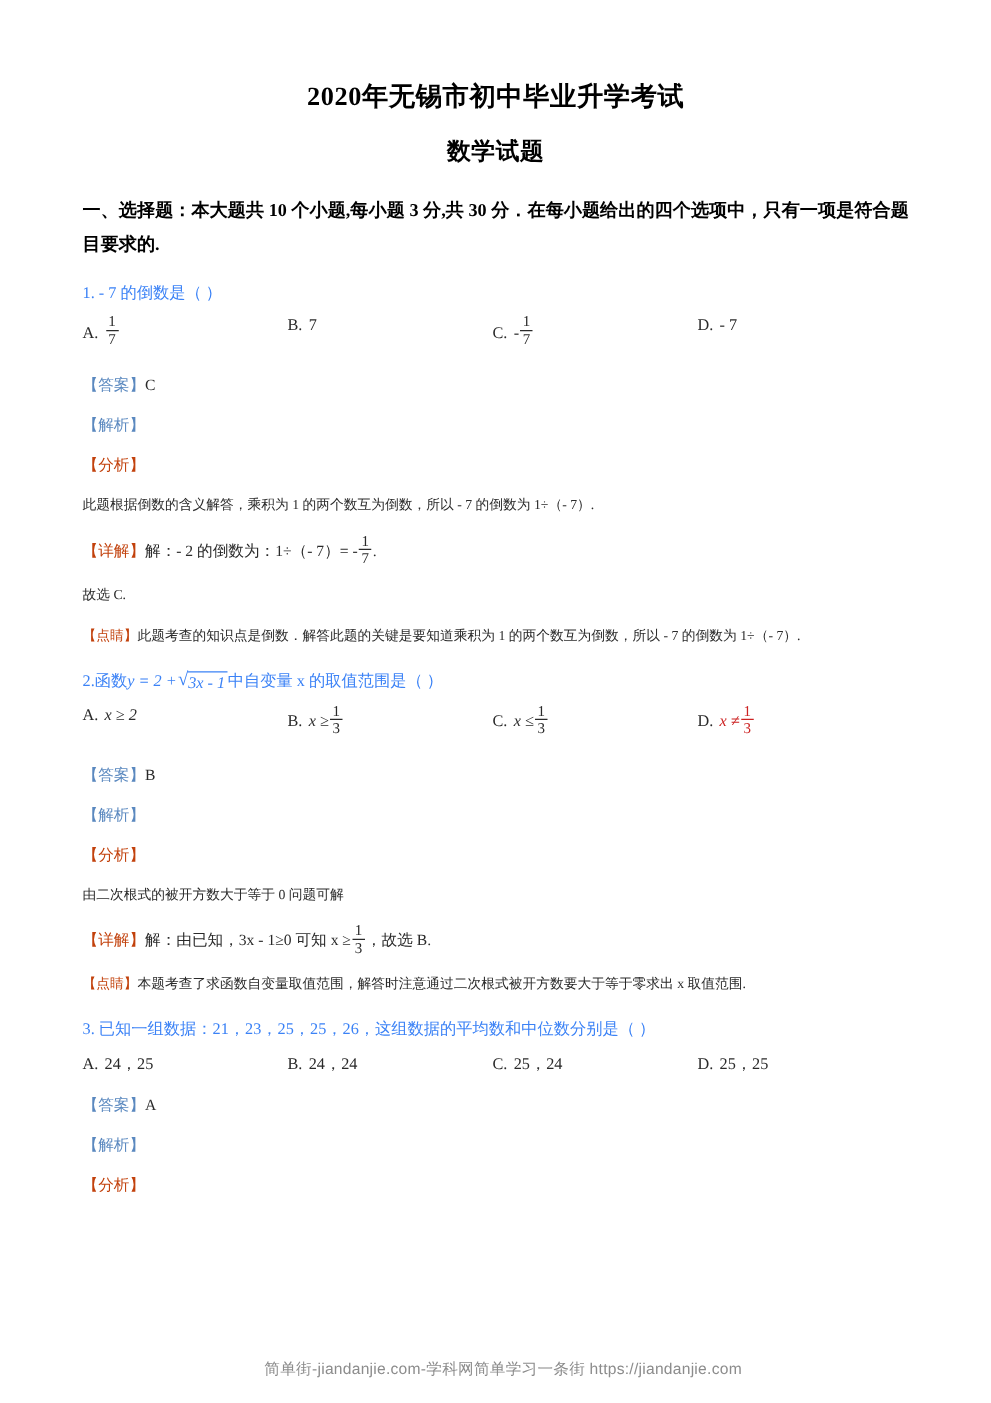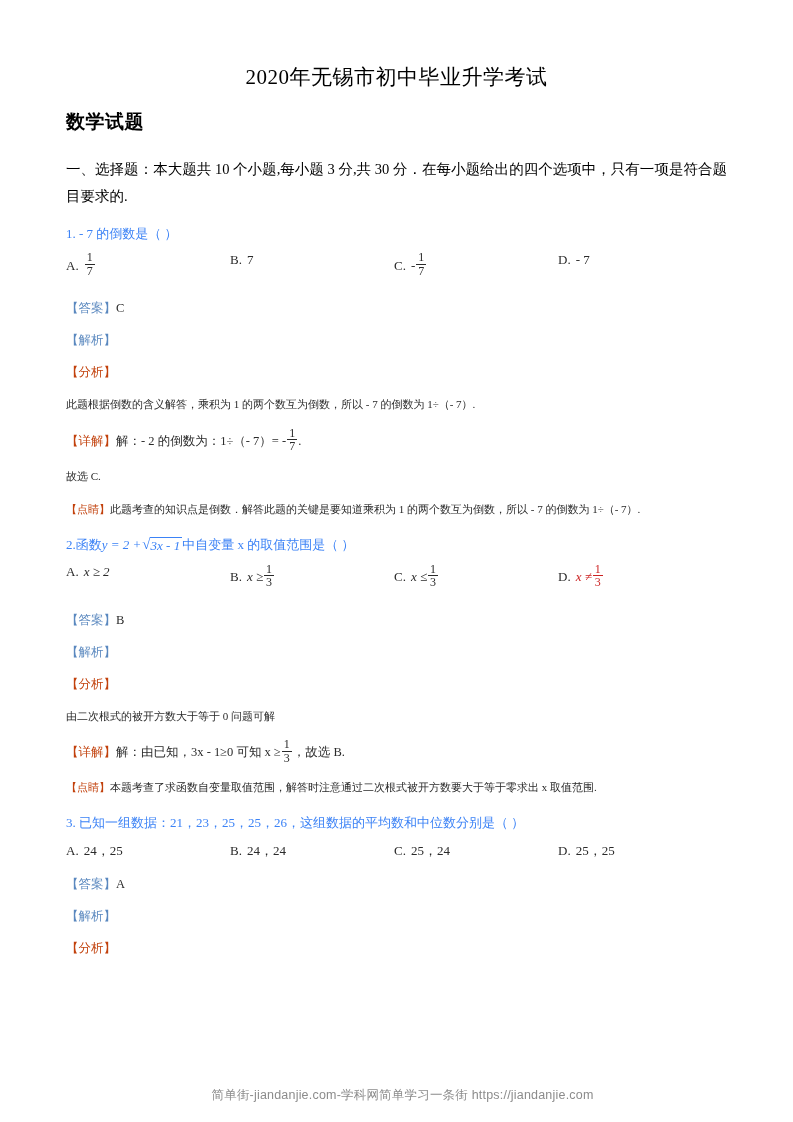--- a/index.html
+++ b/index.html
@@ -19,41 +19,41 @@
     position: relative;
     width: 793px;
     height: 1122px;
     box-sizing: border-box;
     padding: 0 66px;
   }
 
   
   .doc-title {
     text-align: center;
-    font-weight: normal;
+    font-weight: bold;
     font-size: 21px;
     letter-spacing: 0.5px;
     margin: 0;
     padding-top: 64px;
     line-height: 1.25;
     color: #000;
   }
   .doc-subtitle {
-    text-align: left;
+    text-align: center;
     font-weight: bold;
     font-size: 19px;
     letter-spacing: 0.5px;
     margin: 0;
     padding-top: 20px;
     line-height: 1.25;
     color: #000;
   }
 
   .section-head {
-    font-weight: normal;
+    font-weight: bold;
     font-size: 14.5px;
     line-height: 1.85;
     margin: 22px 0 0 0;
     color: #000;
     text-align: justify;
   }
 
   
   .q-block { margin-top: 14px; }
 

